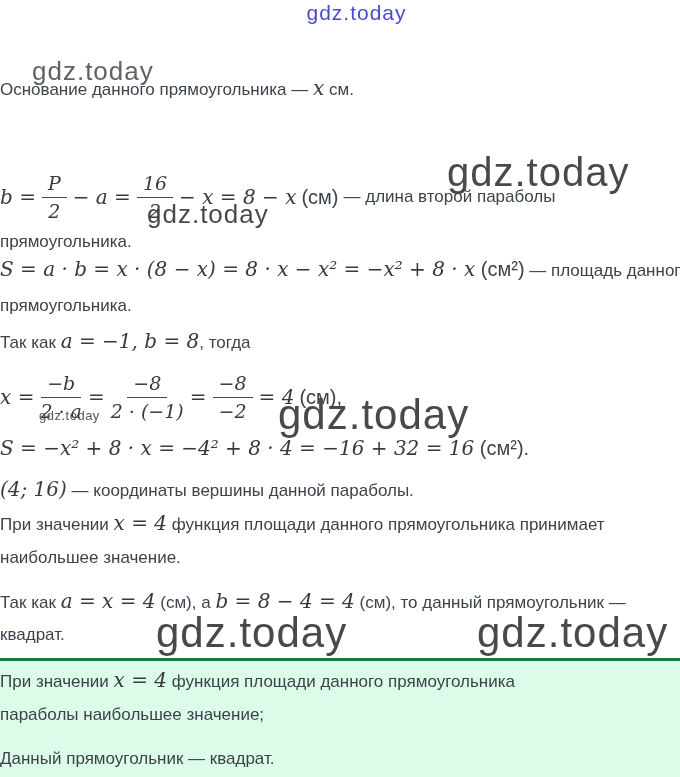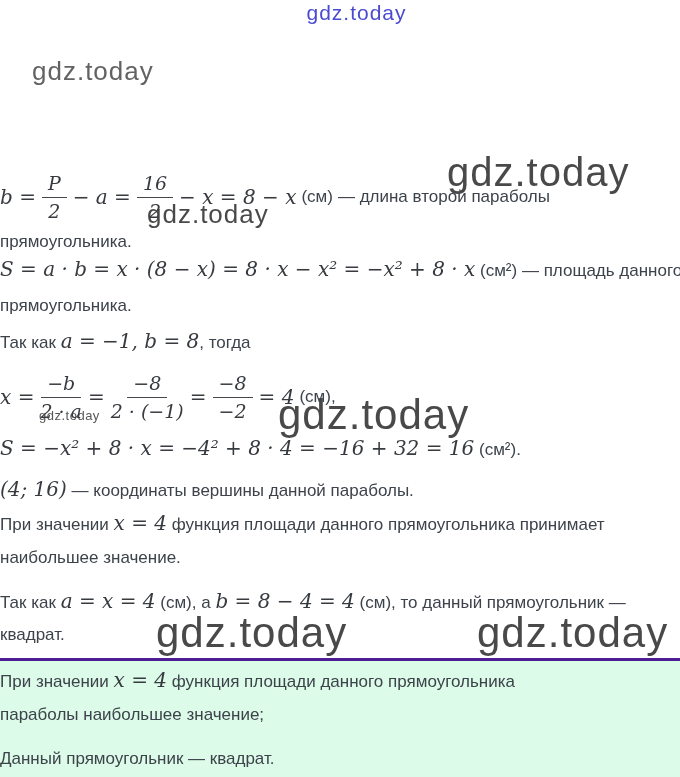--- a/index.html
+++ b/index.html
@@ -3,21 +3,21 @@
 <meta charset="utf-8">
 <style>
   html,body{margin:0;padding:0;background:#fff;}
   .doc{
     position:relative;width:680px;height:777px;overflow:hidden;background:#ffffff;
     font-family:"Liberation Sans",sans-serif;color:#3d434b;padding-left:33px;
   }
   .ln{position:absolute;left:0;white-space:nowrap;font-size:17px;line-height:22px;}
   .t{font-family:"Liberation Sans",sans-serif;font-size:17px;color:#3d434b;}
   .m{font-family:"DejaVu Serif",serif;font-style:italic;font-size:20px;color:#373b40;}
-  .u{font-family:"Liberation Sans",sans-serif;font-size:17px;color:#3d434b;}
+  .u{font-family:"Liberation Sans",sans-serif;font-size:20px;color:#3d434b;}
   
   .formula{position:absolute;left:0;display:flex;align-items:center;white-space:nowrap;}
   .formula .m{font-size:20px;}
   .frac{display:inline-flex;flex-direction:column;align-items:center;
         font-family:"DejaVu Serif",serif;font-style:italic;font-size:19px;
         color:#373b40;line-height:1.3;margin:0 6px;}
   .frac .num{border-bottom:1.6px solid #44484d;padding:0 6px 1px;}
   .frac .den{padding-top:1px;}
   .gap{margin:0 5px;}
   
@@ -27,39 +27,42 @@
   .wm-a{top:58px;left:32px;font-size:26px;color:rgba(70,70,70,0.85);}
   .wm-b{top:152px;left:447px;font-size:40px;}
   .wm-c{top:201px;left:147px;font-size:26px;}
   .wm-d{top:409px;left:39px;font-size:13px;letter-spacing:0.5px;color:rgba(70,70,70,0.9);}
   .wm-e{top:394px;left:278px;font-size:42px;}
   .wm-f{top:612px;left:156px;font-size:42px;}
   .wm-g{top:612px;left:477px;font-size:42px;}
   
   .answer{
     position:absolute;left:0;top:658px;width:680px;height:119px;
-    background:#dcfbe9;border-top:3px solid #4c1d95;box-sizing:border-box;
+    background:#dcfbe9;border-top:3px solid #15803d;box-sizing:border-box;
   }
   .answer .ln{position:absolute;}
 </style>
 </head>
 <body>
 
 <div class="doc">
 
   <div class="wm wm-top">gdz.today</div>
   <div class="wm wm-a">gdz.today</div>
   <div class="wm wm-b">gdz.today</div>
   <div class="wm wm-c">gdz.today</div>
   <div class="wm wm-d">gdz.today</div>
   <div class="wm wm-e">gdz.today</div>
   <div class="wm wm-f">gdz.today</div>
   <div class="wm wm-g">gdz.today</div>
 
 
+  <div class="ln" style="top:77px">
+    <span class="t">Основание данного прямоугольника — </span><span class="m">x</span><span class="t"> см.</span>
+  </div>
 
 
 
   <div class="formula" style="top:166px;height:62px">
     <span class="m">b =</span>
     <span class="frac">
       <span class="num">P</span>
       <span class="den">2</span>
     </span>
     <span class="m">− a =</span>

